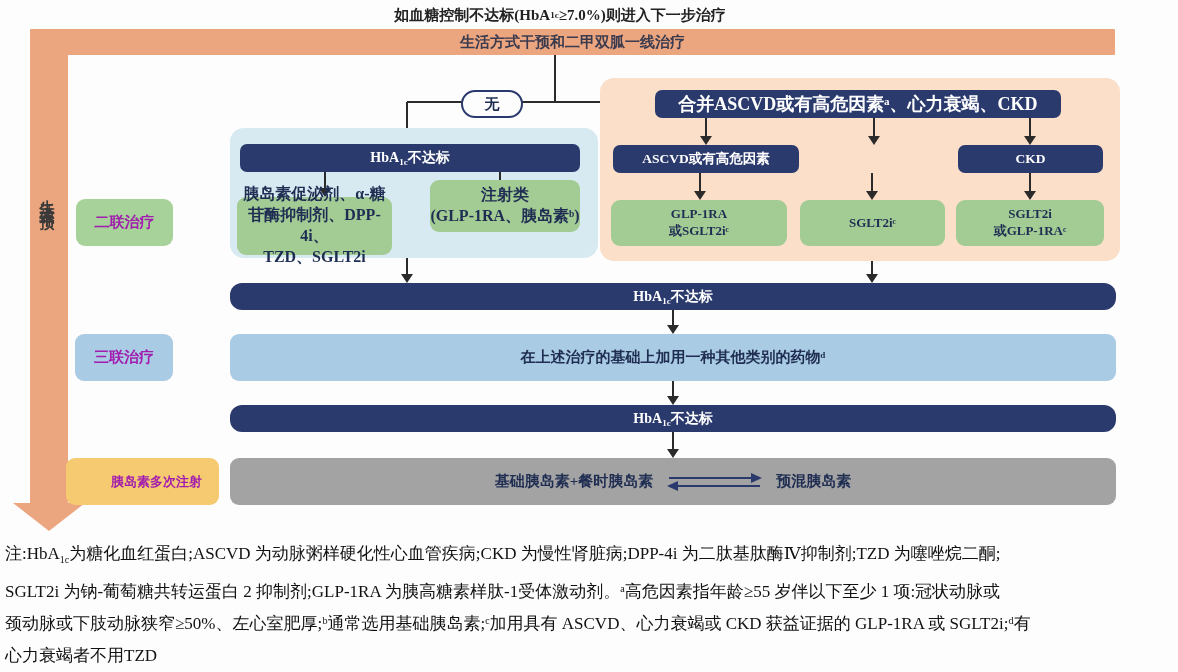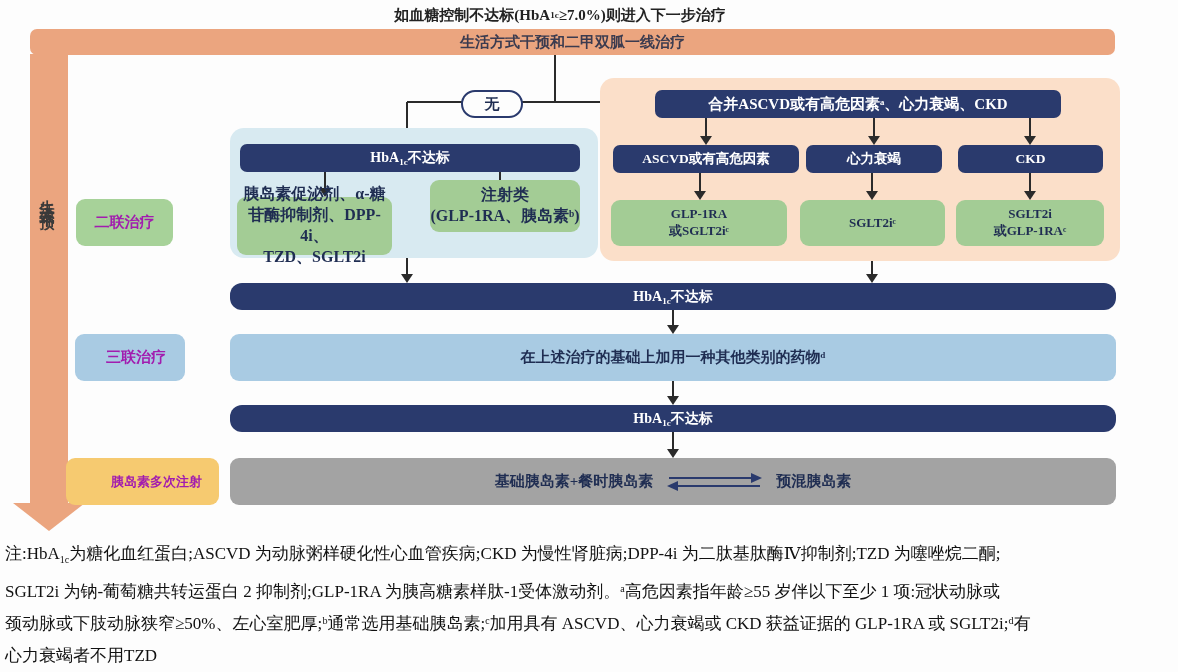--- a/index.html
+++ b/index.html
@@ -34,21 +34,21 @@
 <body>
 
 <div class="canvas">
 
   <div class="abs center" style="left:300px;top:4px;width:520px;height:22px;font-size:15px;font-weight:bold;">
     <span>如血糖控制不达标(HbA</span>
       <span class="sub">1c</span>
       <span>≥7.0%)则进入下一步治疗</span>
   </div>
 
-  <div class="abs center" style="left:30px;top:29px;width:1085px;height:26px;background:#EBA57F;border-radius:7px;font-size:15px;font-weight:bold;color:#3b3b4f;">
+  <div class="abs center" style="left:30px;top:29px;width:1085px;height:26px;background:#EBA57F;border-radius:1px;font-size:15px;font-weight:bold;color:#3b3b4f;">
     <span>生活方式干预和二甲双胍一线治疗</span>
   </div>
   <div class="abs" style="left:30px;top:54px;width:38px;height:450px;background:#EBA57F;"></div>
   <div class="arrow-head-big" style="left:13px;top:503px;"></div>
   <div class="abs vtext" style="left:37px;top:188px;height:140px;">生活方式干预</div>
 
   <div class="line-v" style="left:554px;top:55px;height:48px;"></div>
   <div class="line-h" style="left:407px;top:101px;width:240px;"></div>
   <div class="head-right" style="left:645px;top:97px;"></div>
   <div class="arrow-v" style="left:401px;top:102px;height:40px;"></div>
@@ -62,42 +62,41 @@
   </div>
   <div class="arrow-v" style="left:319px;top:172px;height:25px;"></div>
   <div class="arrow-v" style="left:494px;top:172px;height:25px;"></div>
   <div class="abs center green-box" style="left:237px;top:197px;width:155px;height:58px;font-size:16px;">胰岛素促泌剂、α-糖
 苷酶抑制剂、DPP-4i、
 TZD、SGLT2i</div>
   <div class="abs center green-box" style="left:430px;top:180px;width:150px;height:52px;font-size:16px;">注射类
 (GLP-1RA、胰岛素ᵇ)</div>
 
   <div class="abs panel" style="left:600px;top:78px;width:520px;height:183px;background:#FBDFC9;"></div>
-  <div class="abs center navy-box" style="left:655px;top:90px;width:406px;height:28px;font-size:15px;">合并ASCVD或有高危因素ᵃ、心力衰竭、CKD</div>
+  <div class="abs center navy-box" style="left:655px;top:90px;width:406px;height:28px;font-size:18px;">合并ASCVD或有高危因素ᵃ、心力衰竭、CKD</div>
 
   <div class="arrow-v" style="left:700px;top:118px;height:27px;"></div>
   <div class="arrow-v" style="left:868px;top:118px;height:27px;"></div>
   <div class="arrow-v" style="left:1024px;top:118px;height:27px;"></div>
 
   <div class="abs center navy-box" style="left:613px;top:145px;width:186px;height:28px;font-size:13.5px;">ASCVD或有高危因素</div>
-  <div class="abs center navy-box" style="left:806px;top:145px;width:136px;height:28px;font-size:13.5px;">心力衰竭</div>
   <div class="abs center navy-box" style="left:958px;top:145px;width:145px;height:28px;font-size:13.5px;">CKD</div>
 
   <div class="arrow-v" style="left:694px;top:173px;height:27px;"></div>
   <div class="arrow-v" style="left:866px;top:173px;height:27px;"></div>
   <div class="arrow-v" style="left:1024px;top:173px;height:27px;"></div>
 
   <div class="abs center green-box" style="left:611px;top:200px;width:176px;height:46px;font-size:13px;">GLP-1RA
 或SGLT2iᶜ</div>
   <div class="abs center green-box" style="left:800px;top:200px;width:145px;height:46px;font-size:13px;">SGLT2iᶜ</div>
   <div class="abs center green-box" style="left:956px;top:200px;width:148px;height:46px;font-size:13px;">SGLT2i
 或GLP-1RAᶜ</div>
 
   <div class="abs center label-box" style="left:76px;top:199px;width:97px;height:47px;background:#A7D299;font-size:15px;">二联治疗</div>
-  <div class="abs center label-box" style="left:75px;top:334px;width:98px;height:47px;background:#A9CBE3;font-size:15px;padding-left:12px;">三联治疗</div>
+  <div class="abs center label-box" style="left:75px;top:334px;width:98px;height:47px;background:#A9CBE3;font-size:15px;">三联治疗</div>
   <div class="abs center label-box" style="left:66px;top:458px;width:125px;height:47px;background:#F6CA70;font-size:13px;padding-left:28px;">胰岛素多次注射</div>
 
   <div class="arrow-v" style="left:401px;top:258px;height:25px;"></div>
   <div class="arrow-v" style="left:866px;top:261px;height:22px;"></div>
 
   <div class="abs center navy-box bar" style="left:230px;top:283px;width:886px;height:27px;font-size:14px;">
     <span><span>HbA</span><span class="sub">1c</span><span>不达标</span></span>
   </div>
 
   <div class="arrow-v" style="left:667px;top:310px;height:24px;"></div>

